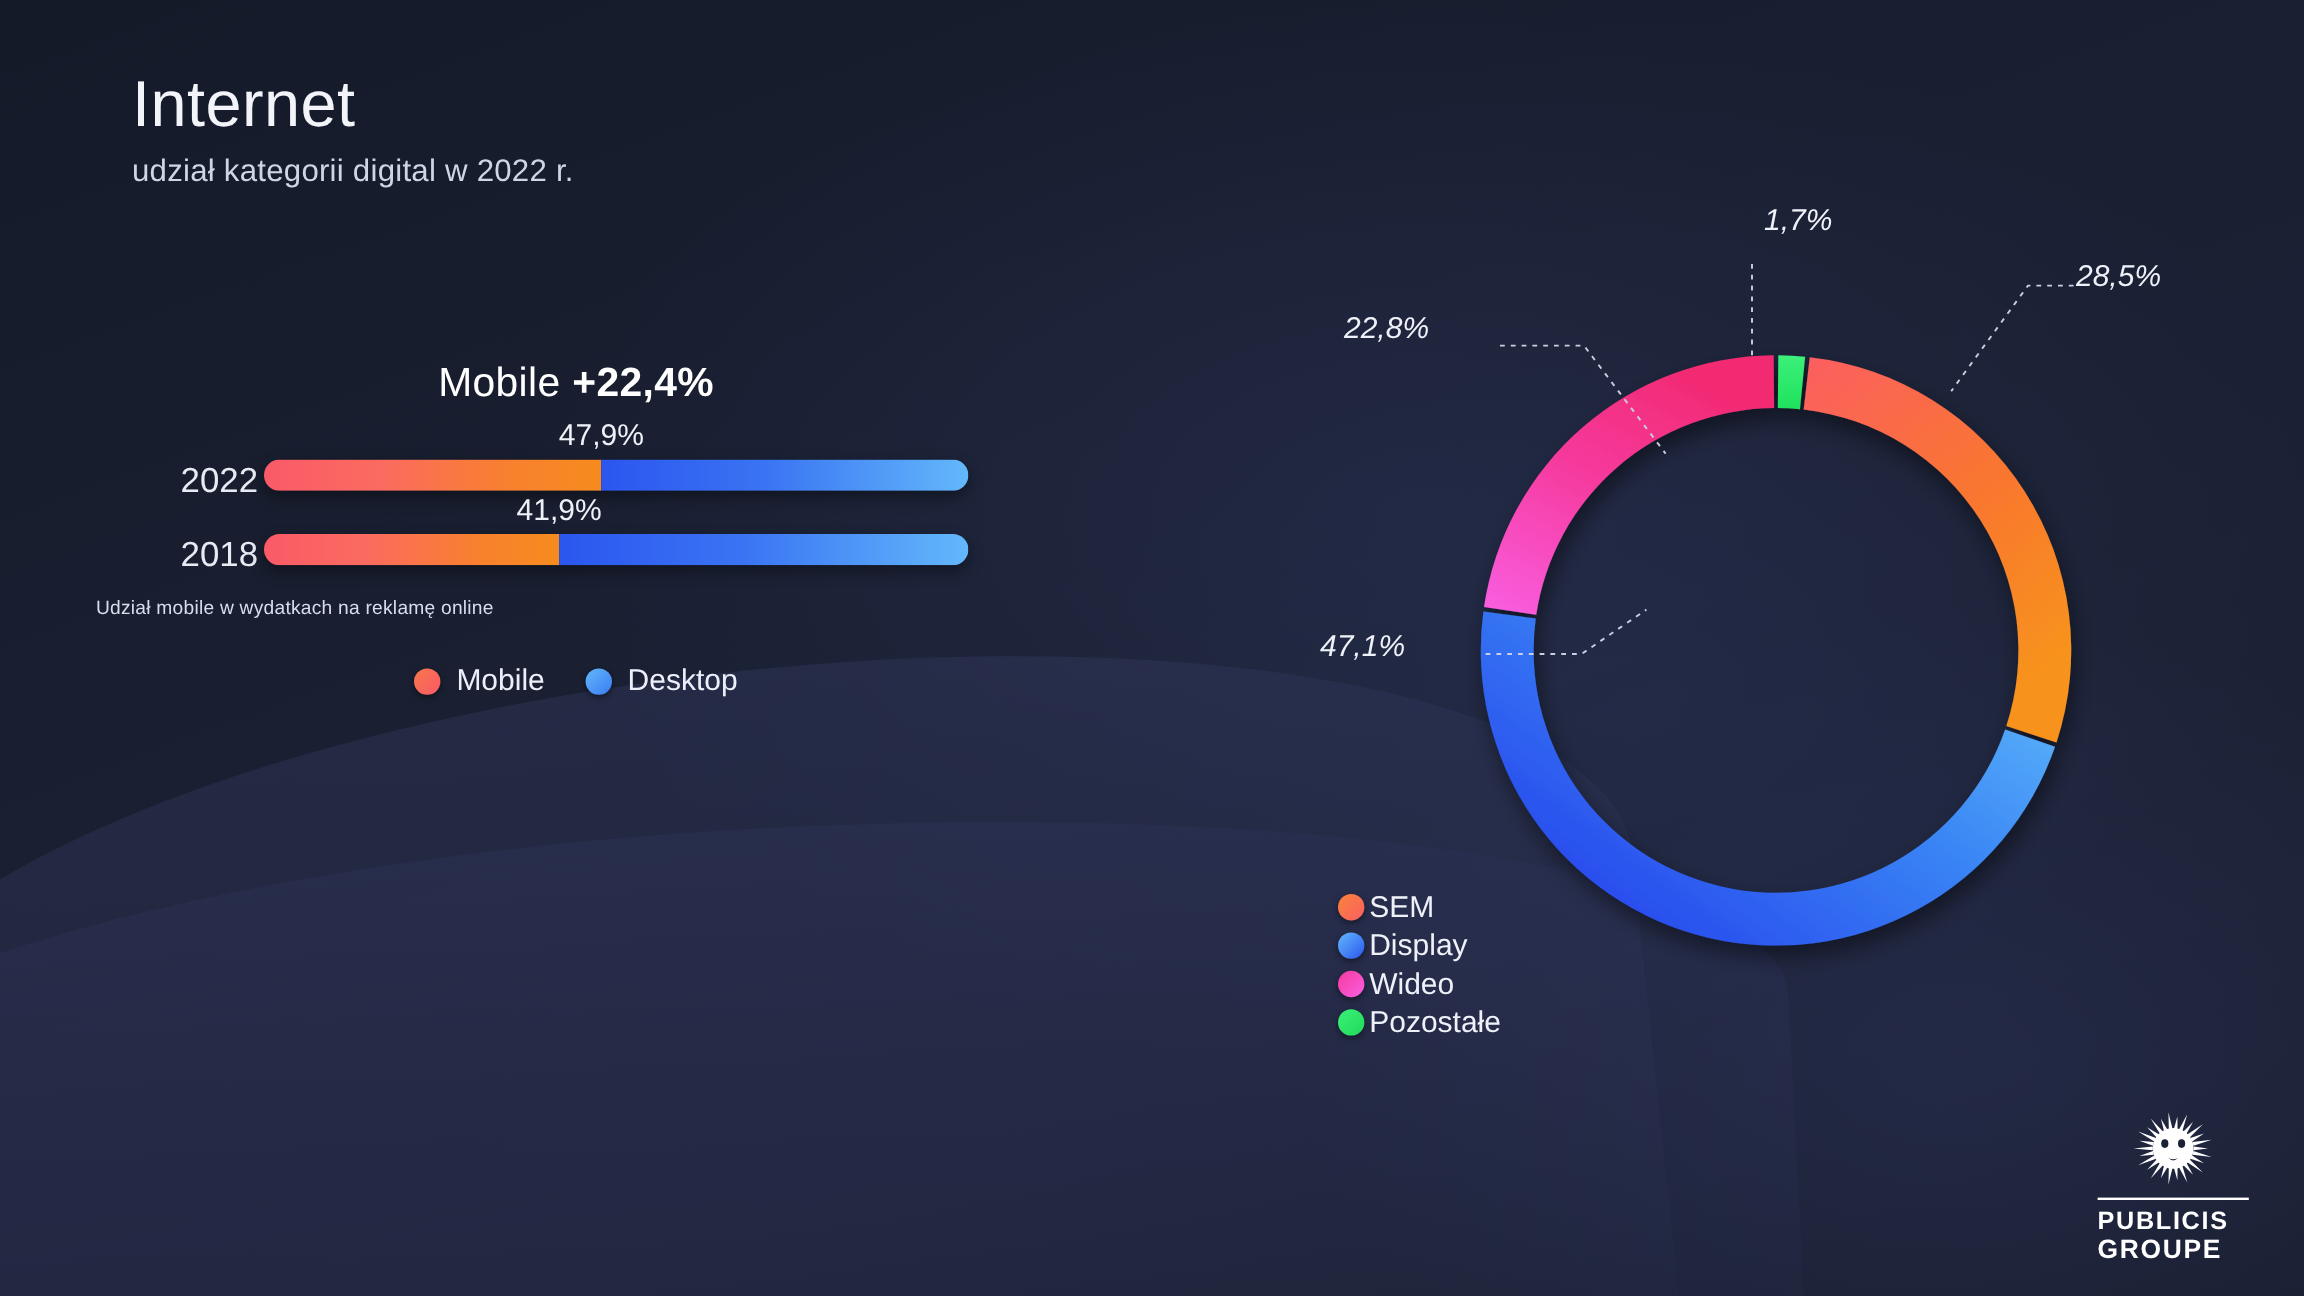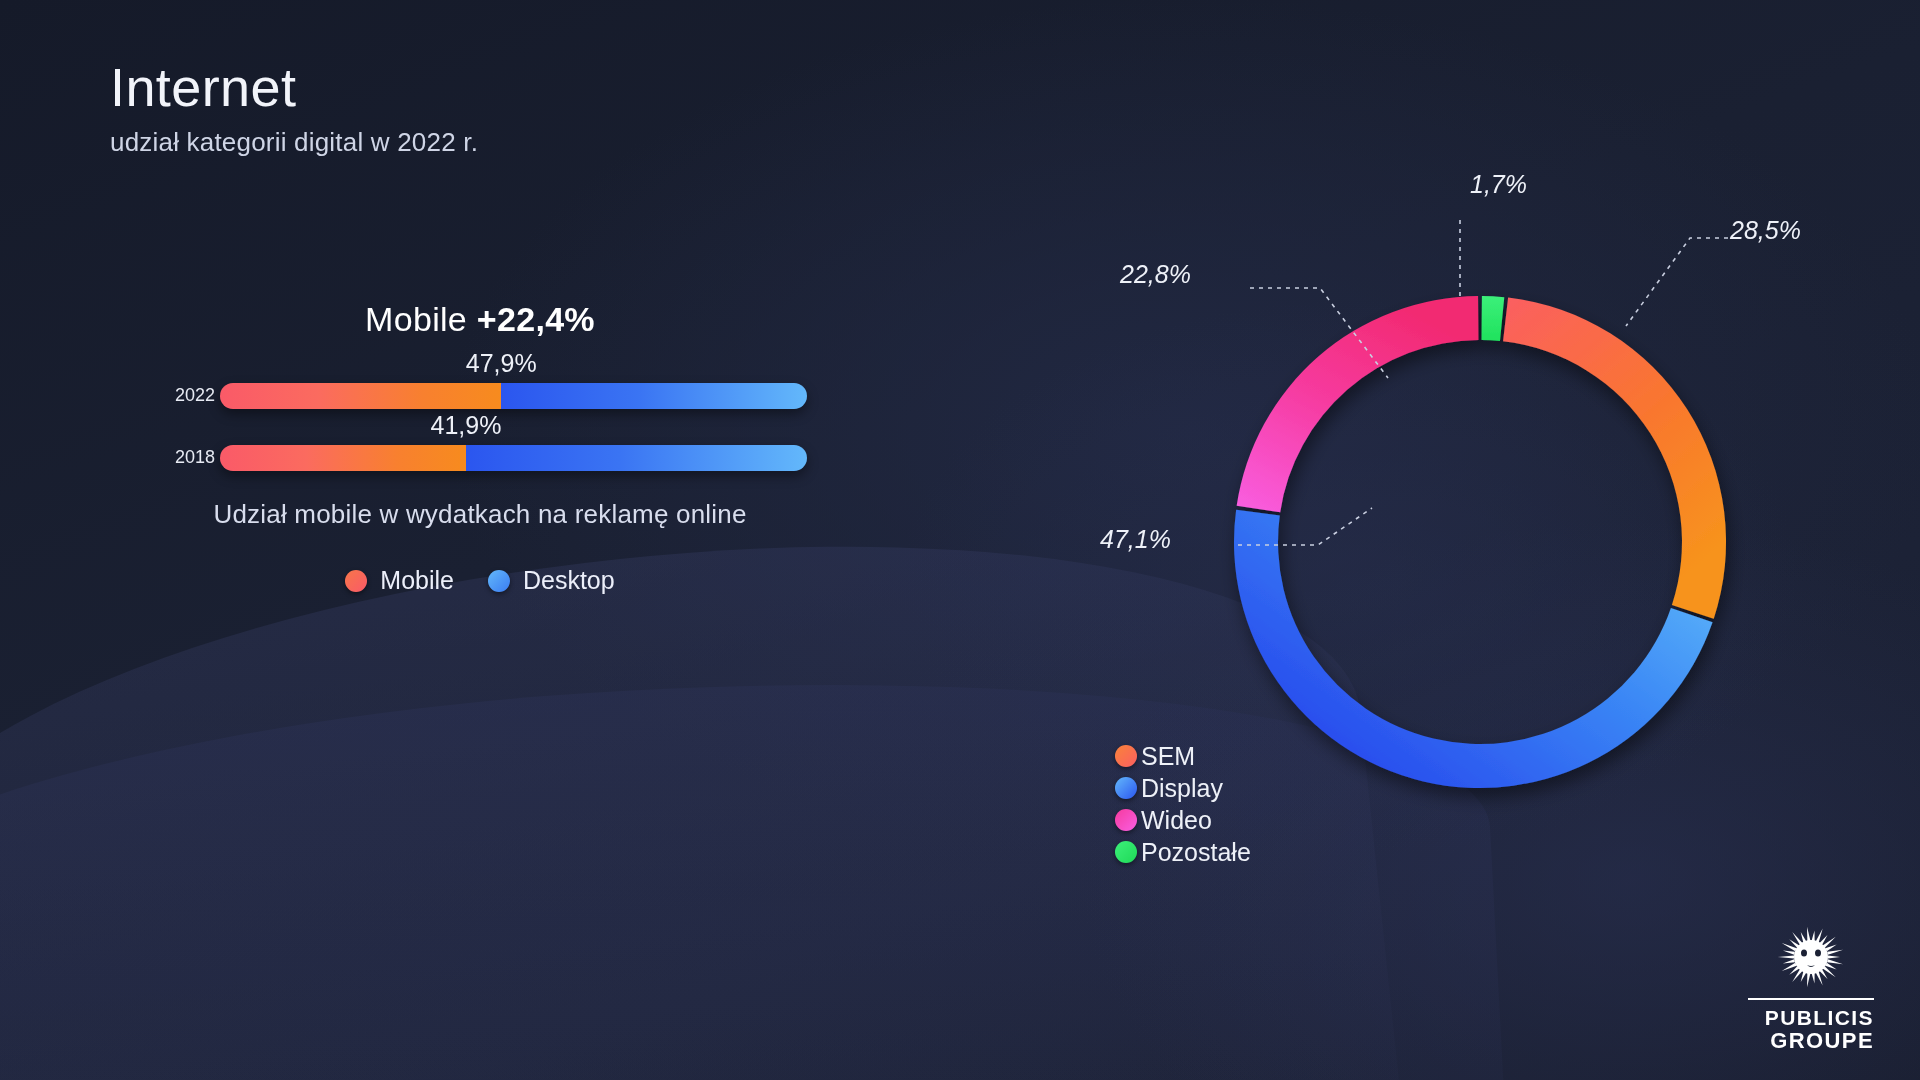--- a/index.html
+++ b/index.html
@@ -46,42 +46,42 @@
   .barpanel{position:absolute;left:0;top:300px;width:880px;}
   .bartitle{
     text-align:center;color:#ffffff;font-size:34px;font-weight:300;
     margin-left:80px;letter-spacing:.3px;
   }
   .bartitle b{font-weight:700;}
   .barrows{margin-top:22px;}
   .barrow{position:relative;height:62px;}
   .yr{
     position:absolute;left:133px;width:82px;text-align:right;
-    font-size:18px;font-weight:300;color:#e8ebf4;top:24px;
+    font-size:29px;font-weight:300;color:#e8ebf4;top:24px;
   }
   .track{
     position:absolute;left:220px;width:587px;height:26px;top:22px;
     border-radius:13px;overflow:hidden;display:flex;
     box-shadow:0 5px 12px rgba(0,0,0,.40);
   }
   .seg-mobile{
     height:100%;
     background:linear-gradient(90deg,#fa5a68 0%,#fb6b5f 35%,#f8802f 72%,#f78b1e 100%);
   }
   .seg-desktop{
     height:100%;flex:1;
     background:linear-gradient(90deg,#2b56ef 0%,#3a74f3 45%,#63b8fb 100%);
   }
   .val{
     position:absolute;font-size:25px;font-weight:300;color:#eef1f8;
     top:-12px;transform:translateX(-50%);
   }
   .cap{
-    margin-top:14px;text-align:center;margin-left:80px;
-    font-size:26px;font-weight:300;color:#d8dded;letter-spacing:.2px;
+    margin-top:14px;text-align:left;margin-left:80px;
+    font-size:16px;font-weight:300;color:#d8dded;letter-spacing:.2px;
   }
   .blegend{
     margin-top:36px;display:flex;justify-content:center;gap:34px;margin-left:80px;
   }
   .bl{display:flex;align-items:center;gap:13px;}
   .dot{width:22px;height:22px;border-radius:50%;display:block;
        box-shadow:0 2px 5px rgba(0,0,0,.45);}
   .bl span.t{font-size:25px;font-weight:300;color:#eceffa;}
 
   
@@ -94,21 +94,21 @@
   .dl-sem{left:600px;top:46px;}
   .dl-wideo{left:-10px;top:90px;}
   .dl-display{left:-30px;top:355px;}
 
   
   .dlegend{position:absolute;left:1115px;top:740px;}
   .dlrow{display:flex;align-items:center;gap:4px;height:32px;}
   .dlrow .t{font-size:25px;font-weight:300;color:#eef1f8;}
 
   
-  .logo{position:absolute;right:46px;bottom:26px;width:126px;text-align:right;}
+  .logo{position:absolute;right:46px;bottom:26px;width:126px;text-align:left;}
   .logo .sun{display:block;margin:0 auto;}
   .logo .rule{height:2px;background:#fff;margin:3px 0 6px;}
   .logo .l1{color:#fff;font-size:21px;font-weight:700;letter-spacing:1.4px;line-height:1.12;}
   .logo .l2{color:#fff;font-size:22px;font-weight:700;letter-spacing:1.4px;line-height:1.12;}
 </style>
 </head>
 <body>
 
 <div class="stage">
   <div class="wave wave1"></div>

